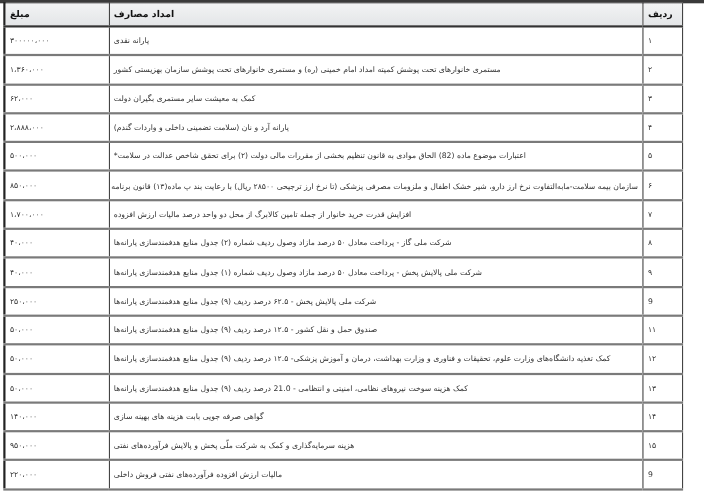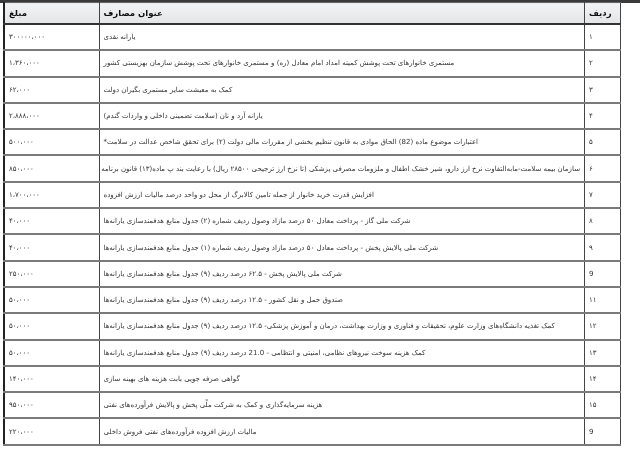--- a/index.html
+++ b/index.html
@@ -35,33 +35,33 @@
   <div class="topbar"></div>
   <table class="exp">
     <colgroup>
       <col class="c-num">
         <col class="c-desc">
         <col class="c-amt">
     </colgroup>
     <thead>
       <tr>
         <th>ردیف</th>
-        <th>عنوان مصارف</th>
+        <th>امداد مصارف</th>
         <th>مبلغ</th>
       </tr>
     </thead>
     <tbody id="rows">
         <tr>
     <td class="num">۱</td>
     <td class="desc">یارانه نقدی</td>
     <td class="amt">۳۰۰۰۰۰،۰۰۰</td>
   </tr>
         <tr>
     <td class="num">۲</td>
-    <td class="desc">مستمری خانوارهای تحت پوشش کمیته امداد امام معادل (ره) و مستمری خانوارهای تحت پوشش سازمان بهزیستی کشور</td>
+    <td class="desc">مستمری خانوارهای تحت پوشش کمیته امداد امام خمینی (ره) و مستمری خانوارهای تحت پوشش سازمان بهزیستی کشور</td>
     <td class="amt">۱،۳۶۰،۰۰۰</td>
   </tr>
         <tr>
     <td class="num">۳</td>
     <td class="desc">کمک به معیشت سایر مستمری بگیران دولت</td>
     <td class="amt">۶۲،۰۰۰</td>
   </tr>
         <tr>
     <td class="num">۴</td>
     <td class="desc">یارانه آرد و نان (سلامت تضمینی داخلی و واردات گندم)</td>

